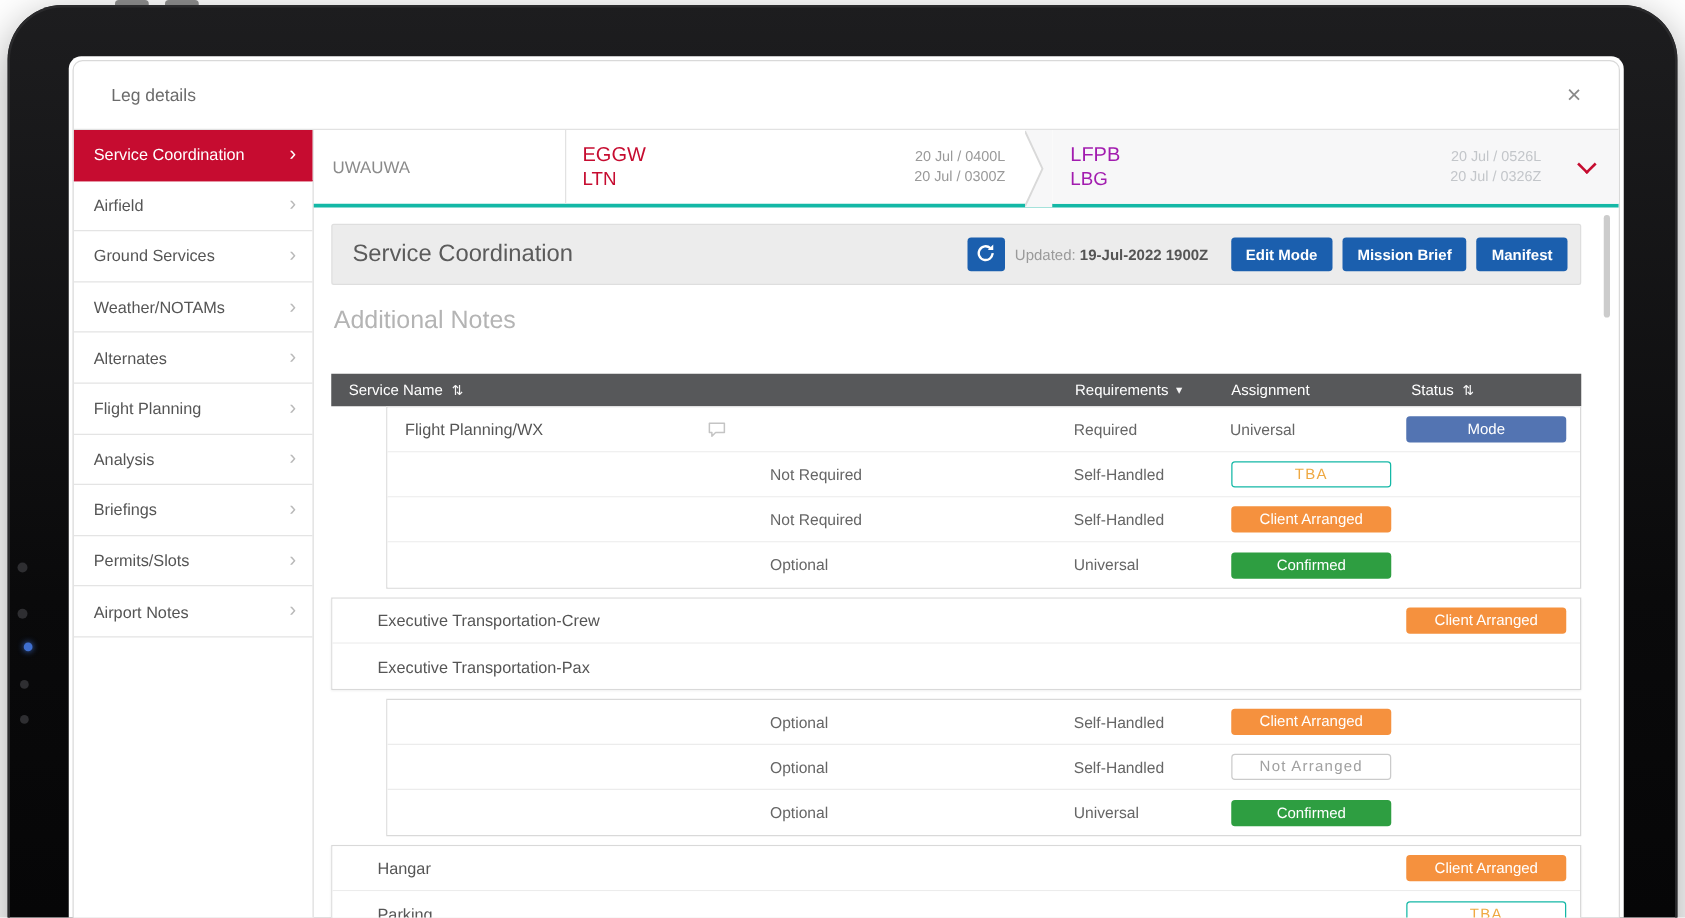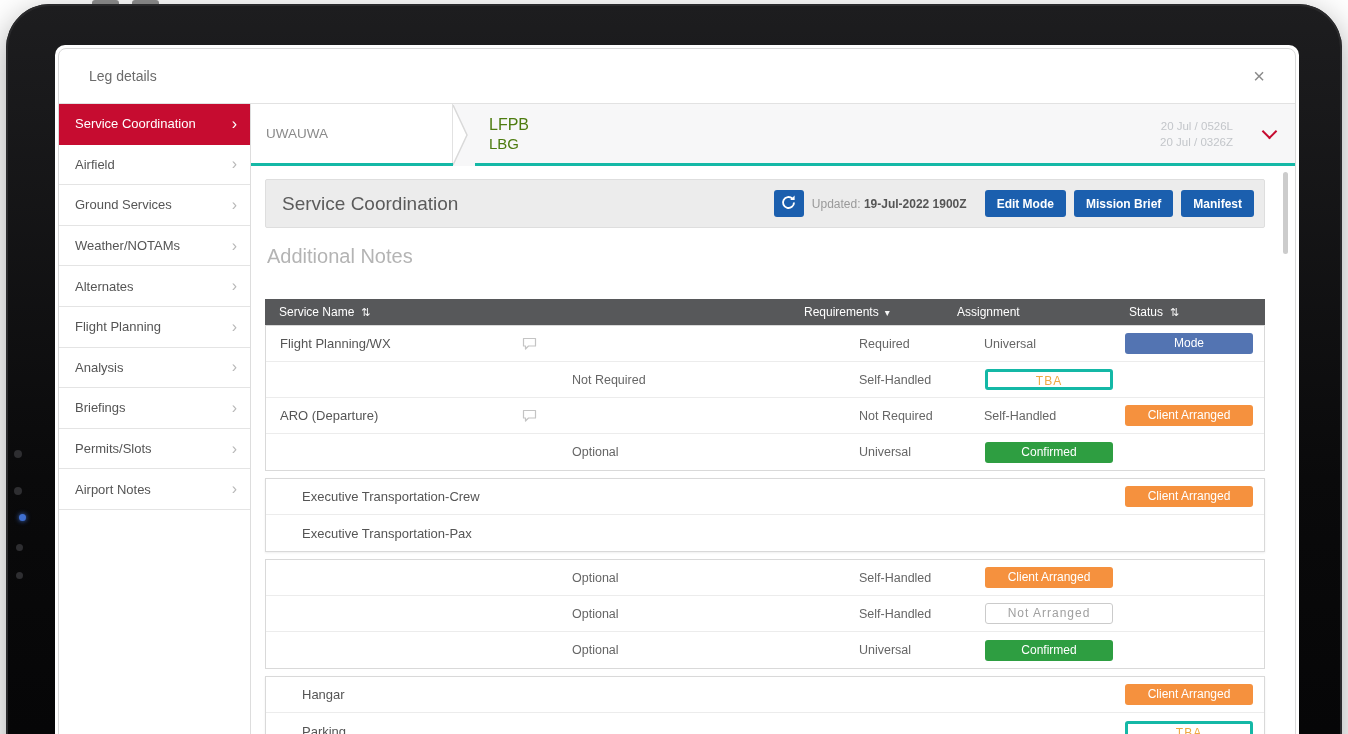--- a/index.html
+++ b/index.html
@@ -47,21 +47,21 @@
   .lb-dep { flex:4; display:flex; align-items:center; justify-content:space-between;
             padding:0 16px 0 13px; min-width:0; }
   .ap-codes { line-height:19px; }
   .ap-codes .icao { font-size:16px; }
   .ap-codes .iata { font-size:15px; }
   .lb-dep .ap-codes { color:#c60c30; }
   .times { text-align:right; font-size:11.5px; color:#9a9a9a; line-height:16px; white-space:nowrap; }
   .lb-sep { flex:0 0 22px; }
   .lb-sep svg { display:block; }
   .lb-arr { flex:5; background:#f7f7f8; display:flex; align-items:center; padding:0 16px 0 14px; min-width:0; }
-  .lb-arr .ap-codes { color:#4d7c0f; }
+  .lb-arr .ap-codes { color:#a21caf; }
   .lb-arr .times { margin-left:auto; color:#c3c6ca; }
   .expander { margin-left:26px; width:20px; display:flex; justify-content:center; cursor:pointer; }
   .chev-down { width:11px; height:11px; border-right:2px solid #c60c30; border-bottom:2px solid #c60c30;
                transform:rotate(45deg); margin-top:-4px; }
 
   
   .content { flex:1; padding:13px 30px 0 14px; position:relative; overflow:hidden; }
   .scroll-thumb { position:absolute; right:7px; top:6px; width:5px; height:82px;
                   background:#cccccc; border-radius:3px; cursor:pointer; }
 
@@ -73,44 +73,44 @@
   .updated { font-size:12px; color:#9a9a9a; margin:0 10px 0 8px; white-space:nowrap; }
   .updated .val { color:#555; font-weight:bold; }
   .btn { height:27px; background:#1b5fae; color:#fff; border:none; border-radius:3px;
          font-size:12px; font-weight:bold; padding:0 12px; margin-left:8px;
          font-family:inherit; cursor:pointer; white-space:nowrap; }
 
   .notes-label { font-size:20px; color:#b4b4b4; margin:17px 0 31px 2px; }
 
   
   .tgrid { display:grid; grid-template-columns:306px 1fr 125px 130px 150px; align-items:center; }
-  .thead { height:26px; background:#57585a; color:#ffffff; font-size:12px;gap:28px; }
+  .thead { height:26px; background:#57585a; color:#ffffff; font-size:12px; }
   .th { display:flex; align-items:center; }
   .th.h-name { padding-left:14px; }
   .th.h-status { padding-left:14px; }
   .sort-ic { font-size:11px; margin-left:7px; opacity:.95; }
   .filter-ic { font-size:10px; margin-left:6px; opacity:.95; }
 
-  .tsection { border:1px solid #d9d9d9; background:#fff; }
+  .tsection { border:1px solid #d9d9d9; background:#fff;margin-left:44px; }
   .tgroup   { border:1px solid #d9d9d9; background:#fff; margin:7px 0;
               box-shadow:0 1px 2px rgba(0,0,0,.07); }
   .trow { height:36px; border-bottom:1px solid #ececec; font-size:13px; color:#555; background:#fff; }
   .tsection .trow:last-child, .tgroup .trow:last-child { border-bottom:none; }
   .c-name { display:flex; align-items:center; padding-left:14px; }
   .c-name .nm { width:242px; }
   .c-name.indent { padding-left:36px; }
   .cmt { display:inline-flex; cursor:pointer; }
   .c-req, .c-asg { font-size:12.5px; color:#666; }
   .c-st { display:flex; justify-content:center; }
   .status { width:128px; height:21px; border-radius:3px; font-size:12px; line-height:21px;
             text-align:center; cursor:pointer; }
   .st-filed     { background:#5374b2; color:#fff; }
   .st-client    { background:#f5913e; color:#fff; }
   .st-confirmed { background:#2e9e41; color:#fff; }
-  .st-tba { background:#fff; border:3px solid #14b8a6; color:#efa943; line-height:19px; letter-spacing:1px; }
+  .st-tba { background:#fff; border:1px solid #14b8a6; color:#efa943; line-height:19px; letter-spacing:1px; }
   .st-na  { background:#fff; border:1px solid #cbcbcb; color:#a0a0a0; line-height:19px; letter-spacing:1px; }
 </style>
 </head>
 <body>
 
 <div class="stage">
 
   <div class="hw-btn" style="left:92px;"></div>
   <div class="hw-btn" style="left:132px;"></div>
 
@@ -171,20 +171,30 @@
             <div class="side-item">
               <span class="lbl">Airport Notes</span>
               <span class="chev">›</span>
             </div>
           </div>
 
           <div class="main">
 
             <div class="legbar">
               <div class="lb-tail">UWAUWA</div>
+              <div class="lb-dep">
+                <div class="ap-codes">
+                  <div class="icao">EGGW</div>
+                  <div class="iata">LTN</div>
+                </div>
+                <div class="times">
+                  <div>20 Jul / 0400L</div>
+                  <div>20 Jul / 0300Z</div>
+                </div>
+              </div>
               <div class="lb-sep">
                 <svg width="22" height="62" viewBox="0 0 22 62">
                   <rect x="0" y="0" width="22" height="62" fill="#f7f7f8"></rect>
                   <polygon points="0,0 14,31 0,62" fill="#ffffff"></polygon>
                   <polyline points="0,1 14,31 0,61" fill="none" stroke="#d9d9d9" stroke-width="1.5"></polyline>
                 </svg>
               </div>
               <div class="lb-arr">
                 <div class="ap-codes">
                   <div class="icao">LFPB</div>
@@ -262,28 +272,20 @@
                 </div>
                 <div class="trow tgrid">
                   <div></div>
                   <div class="c-req">Not Required</div>
                   <div class="c-asg">Self-Handled</div>
                   <div class="c-st">
                       <span class="status st-tba">TBA</span>
                     </div>
                 </div>
                 <div class="trow tgrid">
-                  <div class="c-name">
-                    <span class="nm">ARO (Departure)</span>
-                    <span class="cmt">
-                      <svg width="15" height="13" viewBox="0 0 15 13">
-                          <path d="M1.5 1.5h12v7.5h-7l-3 3v-3h-2z" fill="#fff" stroke="#c4c4c4" stroke-width="1.2" stroke-linejoin="round"></path>
-                        </svg>
-                    </span>
-                  </div>
                   <div></div>
                   <div class="c-req">Not Required</div>
                   <div class="c-asg">Self-Handled</div>
                   <div class="c-st">
                       <span class="status st-client">Client Arranged</span>
                     </div>
                 </div>
                 <div class="trow tgrid">
                   <div></div>
                   <div class="c-req">Optional</div>

